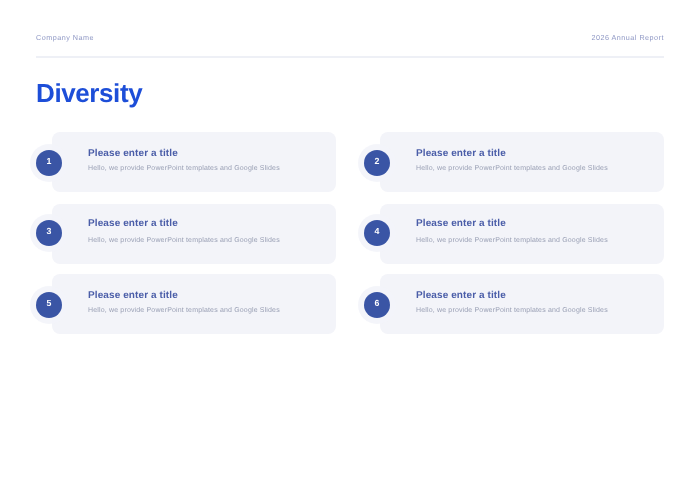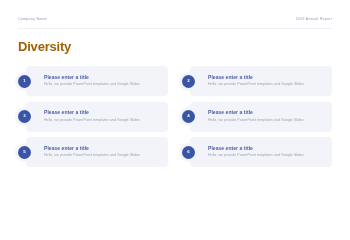--- a/index.html
+++ b/index.html
@@ -56,21 +56,21 @@
   }
 
   
   .page-title {
     position: absolute;
     left: 18px;
     top: 39px;
     font-size: 13px;
     line-height: 16px;
     font-weight: 700;
-    color: #a16207;
+    color: #1d4ed8;
     letter-spacing: -0.2px;
   }
 
   
   .grid {
     position: absolute;
     left: 18px;
     top: 66px;
     width: 314px;
     display: grid;

